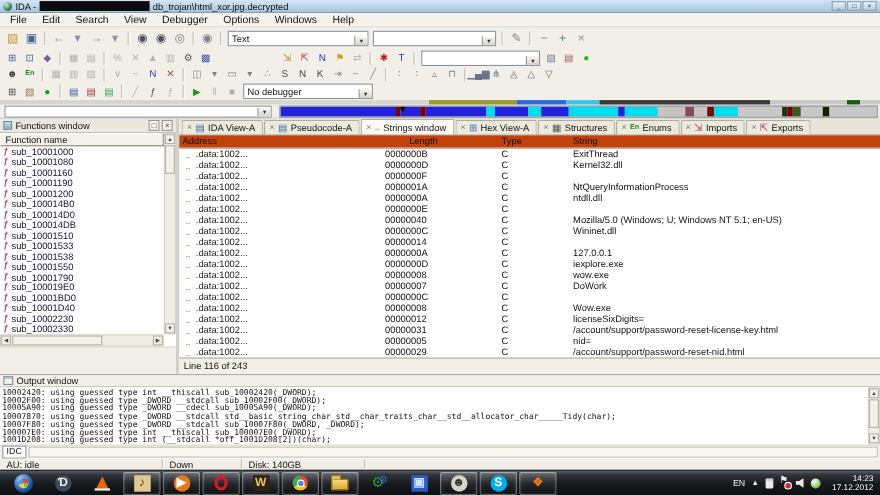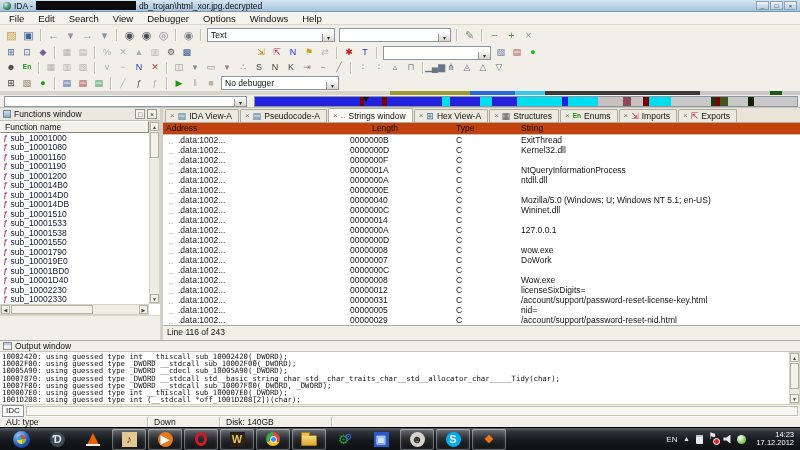--- a/index.html
+++ b/index.html
@@ -558,20 +558,21 @@
             <span class="sc sc0">.data:1002...</span>
             <span class="sc sc1">0000000A</span>
             <span class="sc sc2">C</span>
             <span class="sc sc3">127.0.0.1</span>
           </div>
           <div class="srow">
             <span class="sicon">‥</span>
             <span class="sc sc0">.data:1002...</span>
             <span class="sc sc1">0000000D</span>
             <span class="sc sc2">C</span>
+            <span class="sc sc3">iexplore.exe</span>
           </div>
           <div class="srow">
             <span class="sicon">‥</span>
             <span class="sc sc0">.data:1002...</span>
             <span class="sc sc1">00000008</span>
             <span class="sc sc2">C</span>
             <span class="sc sc3">wow.exe</span>
           </div>
           <div class="srow">
             <span class="sicon">‥</span>
@@ -651,21 +652,21 @@
         <span class="sarrow">▼</span>
       </div>
     </div>
     <div class="idc-row">
       <span class="idc-label">IDC</span>
       <input class="cli" type="text" value="" style="">
     </div>
   </div>
 
   <div class="statusbar">
-    <span class="sb-cell sb-au">AU: type</span>
+    <span class="sb-cell sb-au">AU: idle</span>
     <span class="sb-cell sb-down">Down</span>
     <span class="sb-cell sb-disk">Disk: 140GB</span>
     <span class="sb-cell sb-rest"></span>
   </div>
 
   <div class="taskbar">
     <span style="display:flex;align-items:center;gap:2px;">
         <span class="tbarapp">
           <span class="appshape k-start"></span>
         </span>

